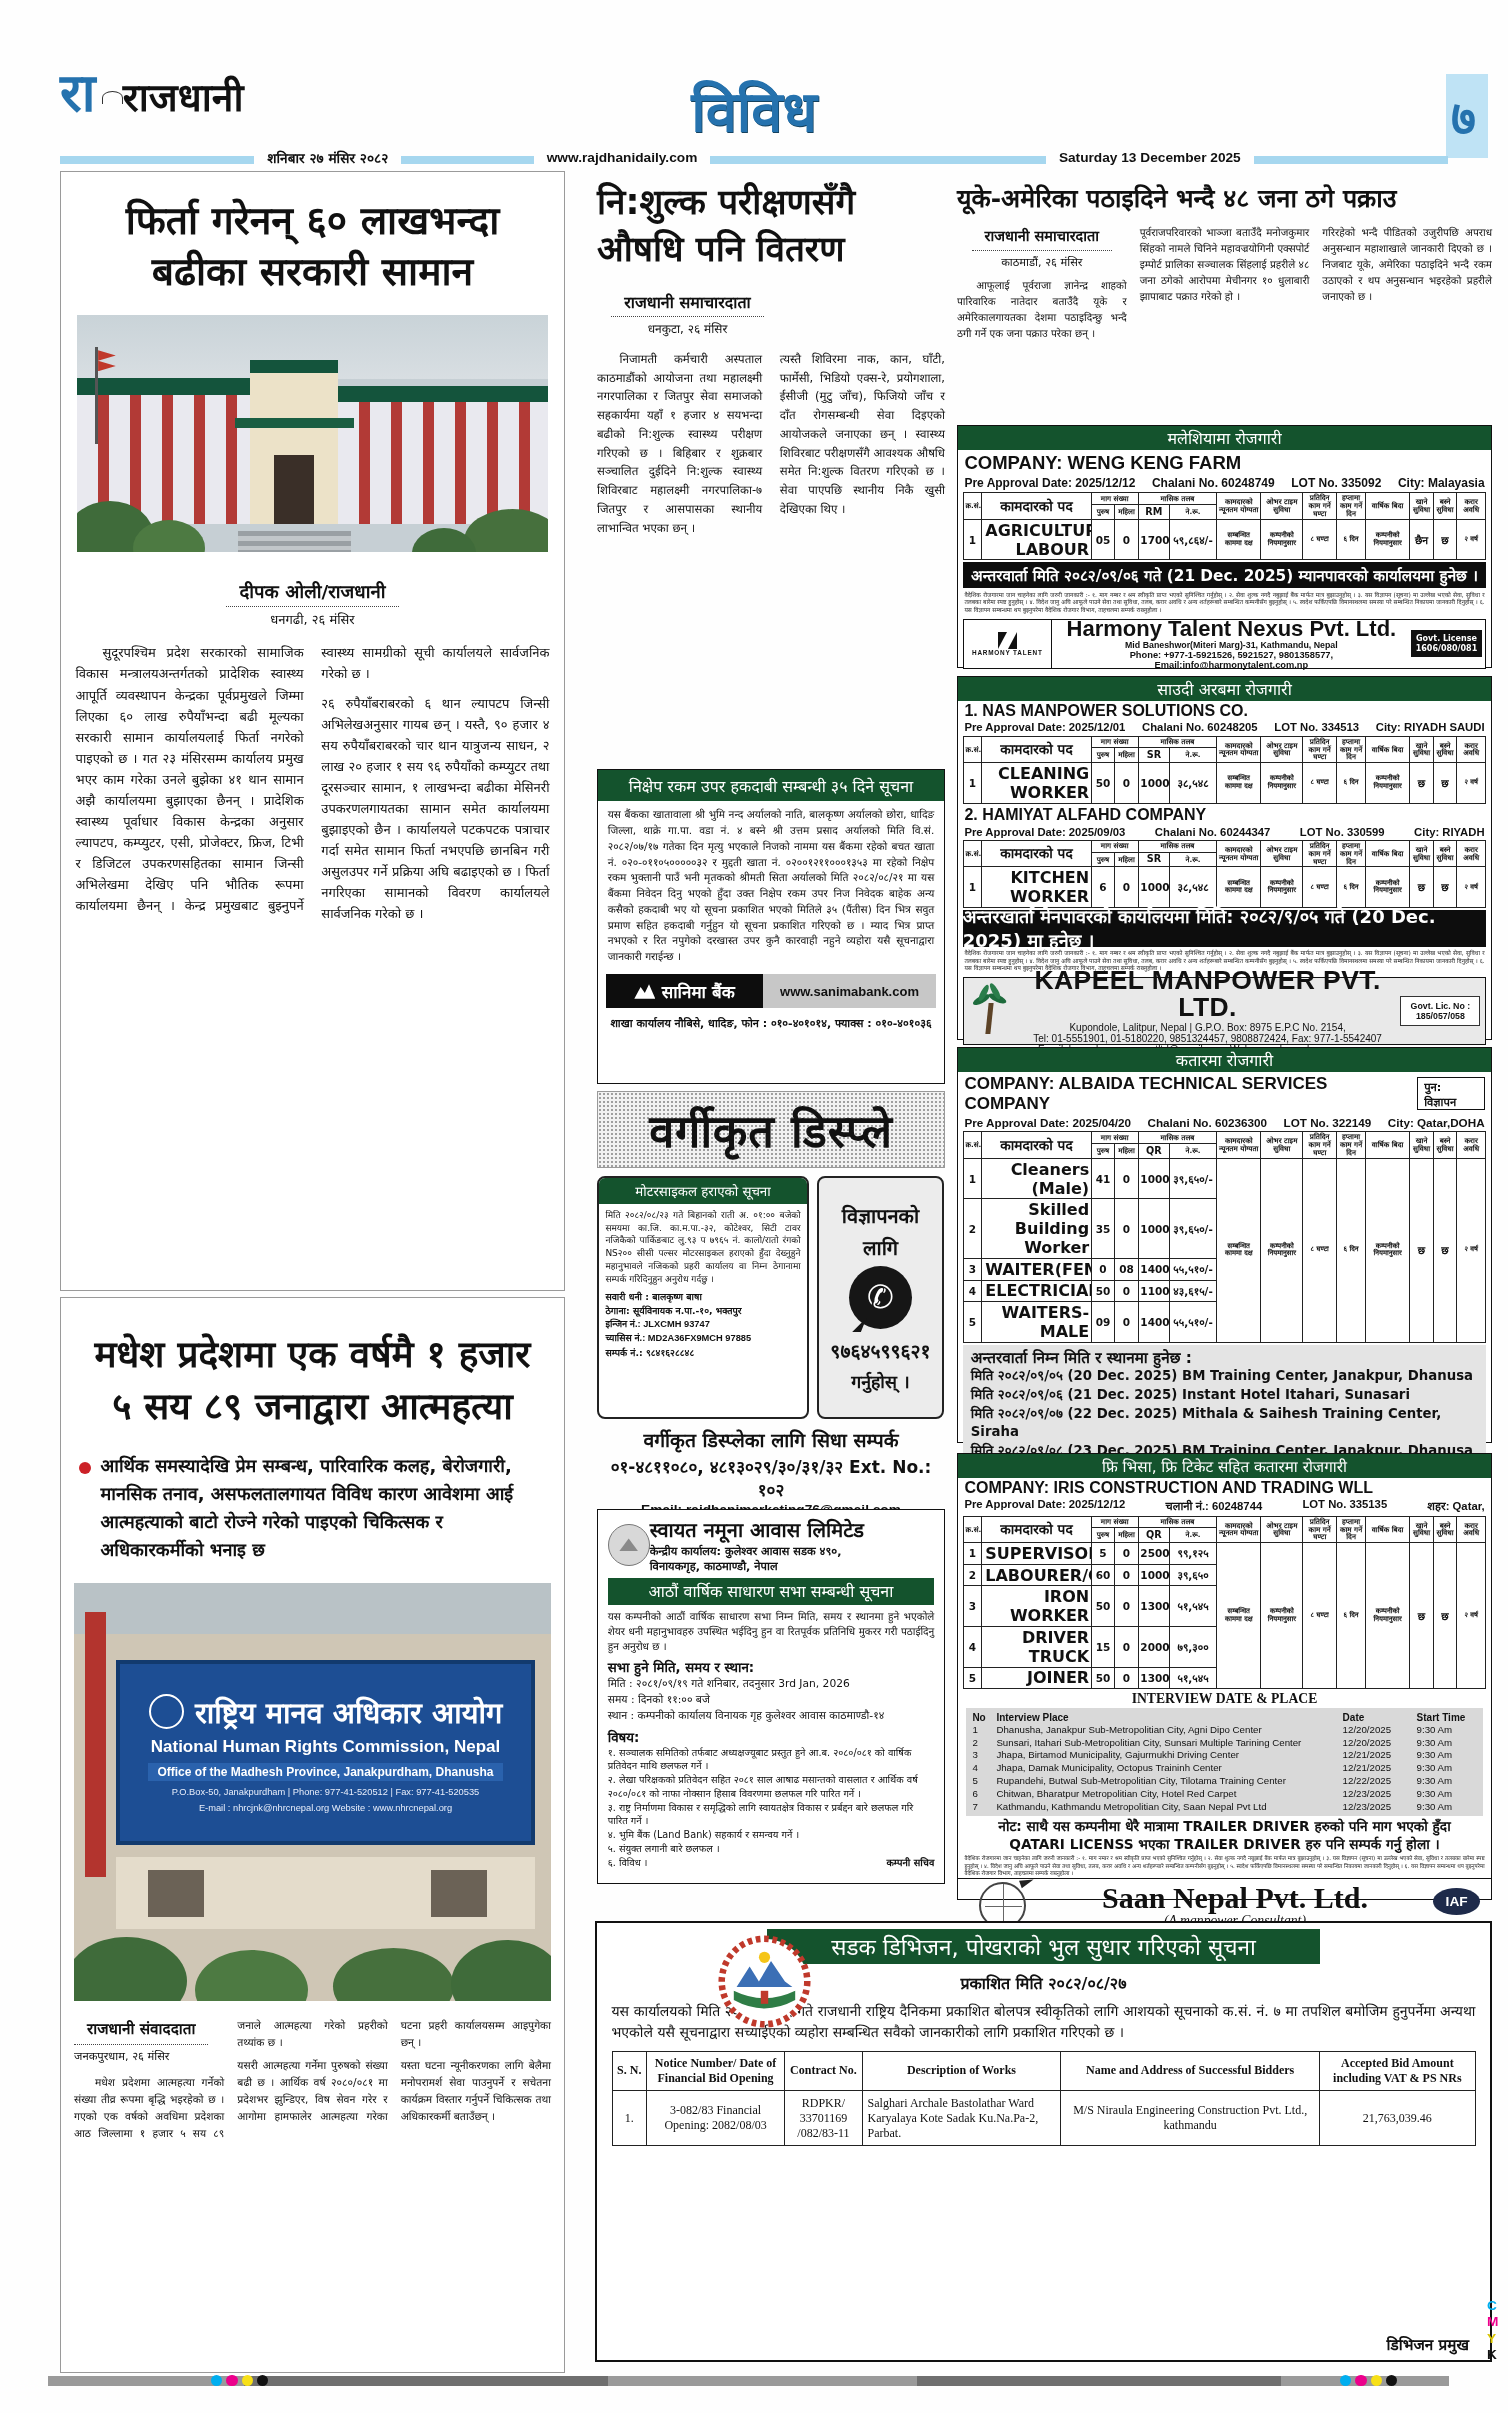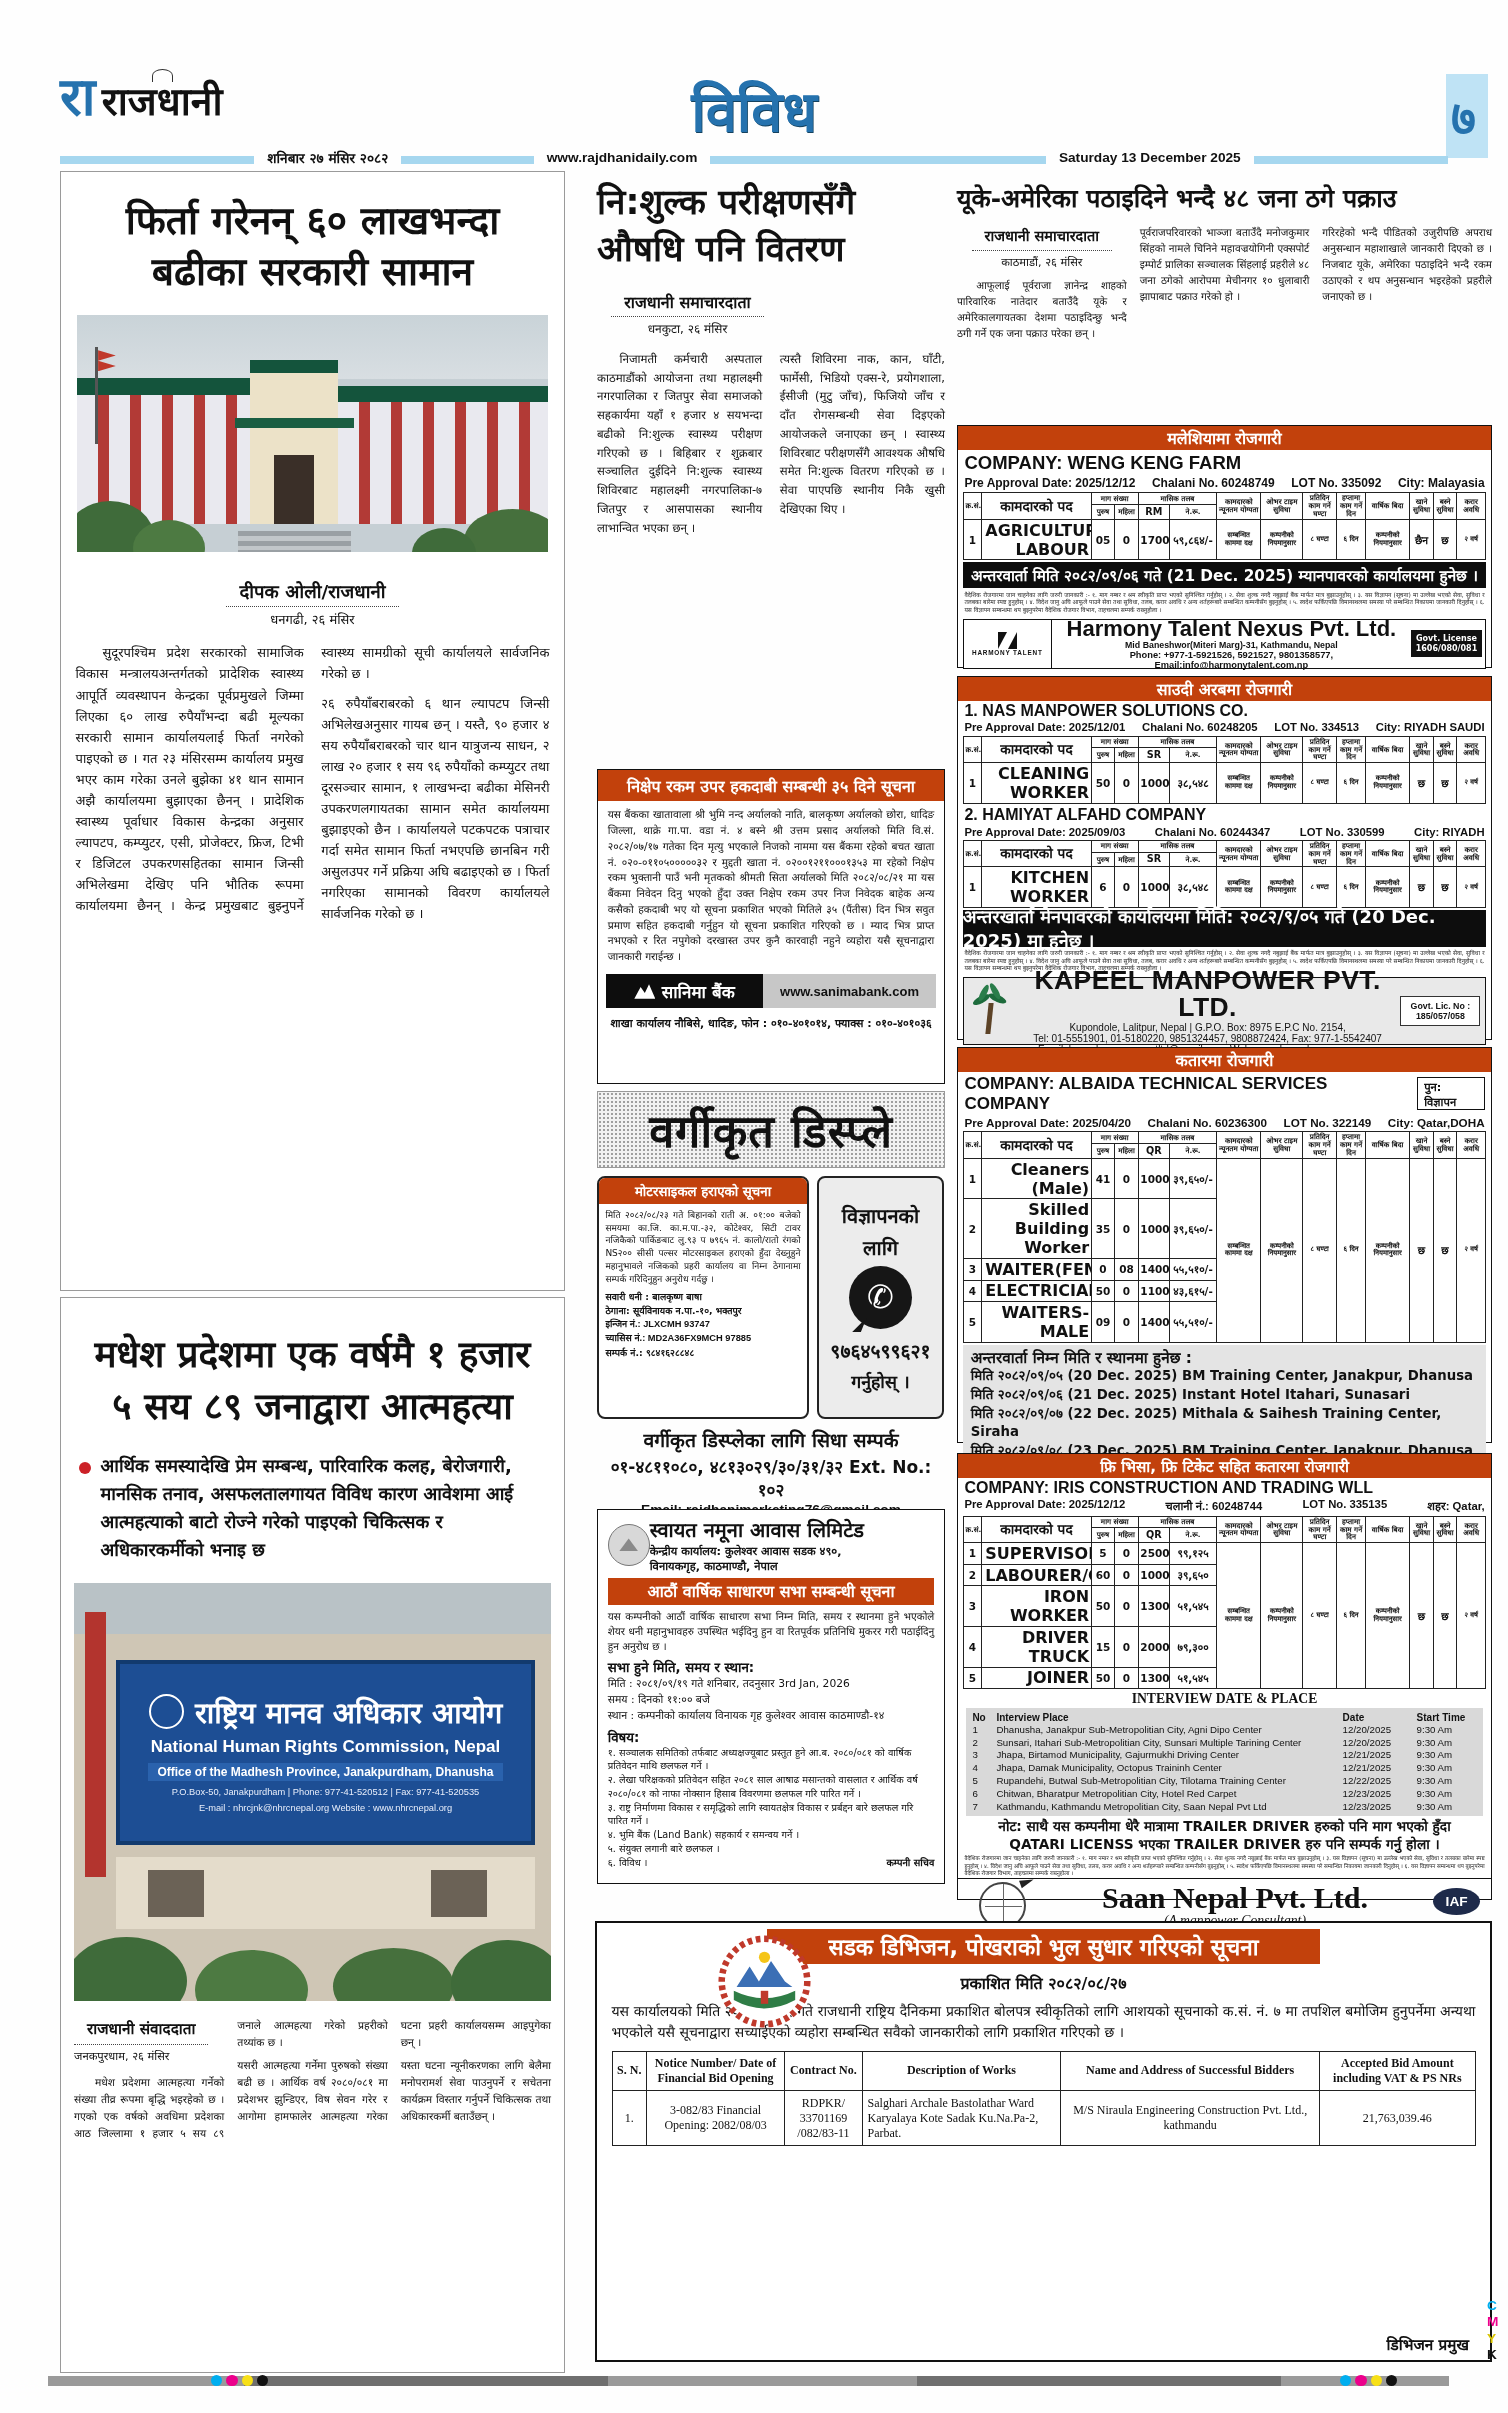--- a/index.html
+++ b/index.html
@@ -4,21 +4,21 @@
 <style>
 *{margin:0;padding:0;box-sizing:border-box}
 html,body{background:#8a8a8a}
 body{font-family:"DejaVu Sans",sans-serif;color:#111}
 #page{position:relative;width:1508px;height:2413px;background:#fefefe;margin:0 auto;overflow:hidden}
 .abs{position:absolute}
 .b{font-weight:bold}
 .c{text-align:center}
 .j{text-align:justify}
 .blue{color:#2572ae}
-.banner{background:#c2410c;color:#fff;display:flex;align-items:center;justify-content:center;font-weight:bold}
+.banner{background:#14532d;color:#fff;display:flex;align-items:center;justify-content:center;font-weight:normal}
 .box{border:1.6px solid #111;background:#fff}
 .hairbox{border:0.8px solid #9a9a9a;background:#fff}
 .cols2{column-count:2;column-gap:17.7px}
 .cols3{column-count:3;column-gap:13px}
 .bodytxt{text-align:justify;line-height:1.62}
 .by-name{font-weight:bold;display:inline-block;border-bottom:0.8px dotted #444;padding:0 13px 2.4px}
 .by-date{font-size:11.3px;margin-top:3.2px}
 .metaRow{display:flex;justify-content:space-between;font-weight:bold;padding:0.8px 6.4px}
 .jt{width:calc(100% - 9.7px);margin:1.6px 4.8px;border-collapse:collapse;table-layout:fixed}
 .jt th,.jt td{border:0.8px solid #222;padding:0.8px 1.6px;text-align:center;overflow:hidden;vertical-align:middle}
@@ -39,21 +39,21 @@
 .kapeel{background:#e9e9e9}
 .sideL{display:flex;flex-direction:column;align-items:center;justify-content:center}
 </style>
 </head>
 <body>
 
 <div id="page">
 
   <div class="abs" style="left:60px;top:69px;display:flex;align-items:flex-end;gap:6.4px">
     <span class="blue b" style="font-size:53px;line-height:.9">रा</span>
-    <span style="display:flex;flex-direction:column;align-items:center">
+    <span style="display:flex;align-items:center">
       <span style="width:21px;height:13px;border:1.6px solid #333;border-radius:50% 50% 0 0;border-bottom:none"></span>
       <span class="b" style="font-size:39px;line-height:1">राजधानी</span>
     </span>
   </div>
   <div class="abs c" style="left:0;right:0;top:71px">
     <span class="blue b" style="font-size:56px;text-shadow:0.8px 0.8px 0 #14425f">विविध</span>
   </div>
   <div class="abs" style="left:1446px;top:74px;width:42px;height:84px;background:#bfe3f5"></div>
   <div class="abs blue b" style="left:1451px;top:84px;font-size:48px">७</div>
 

